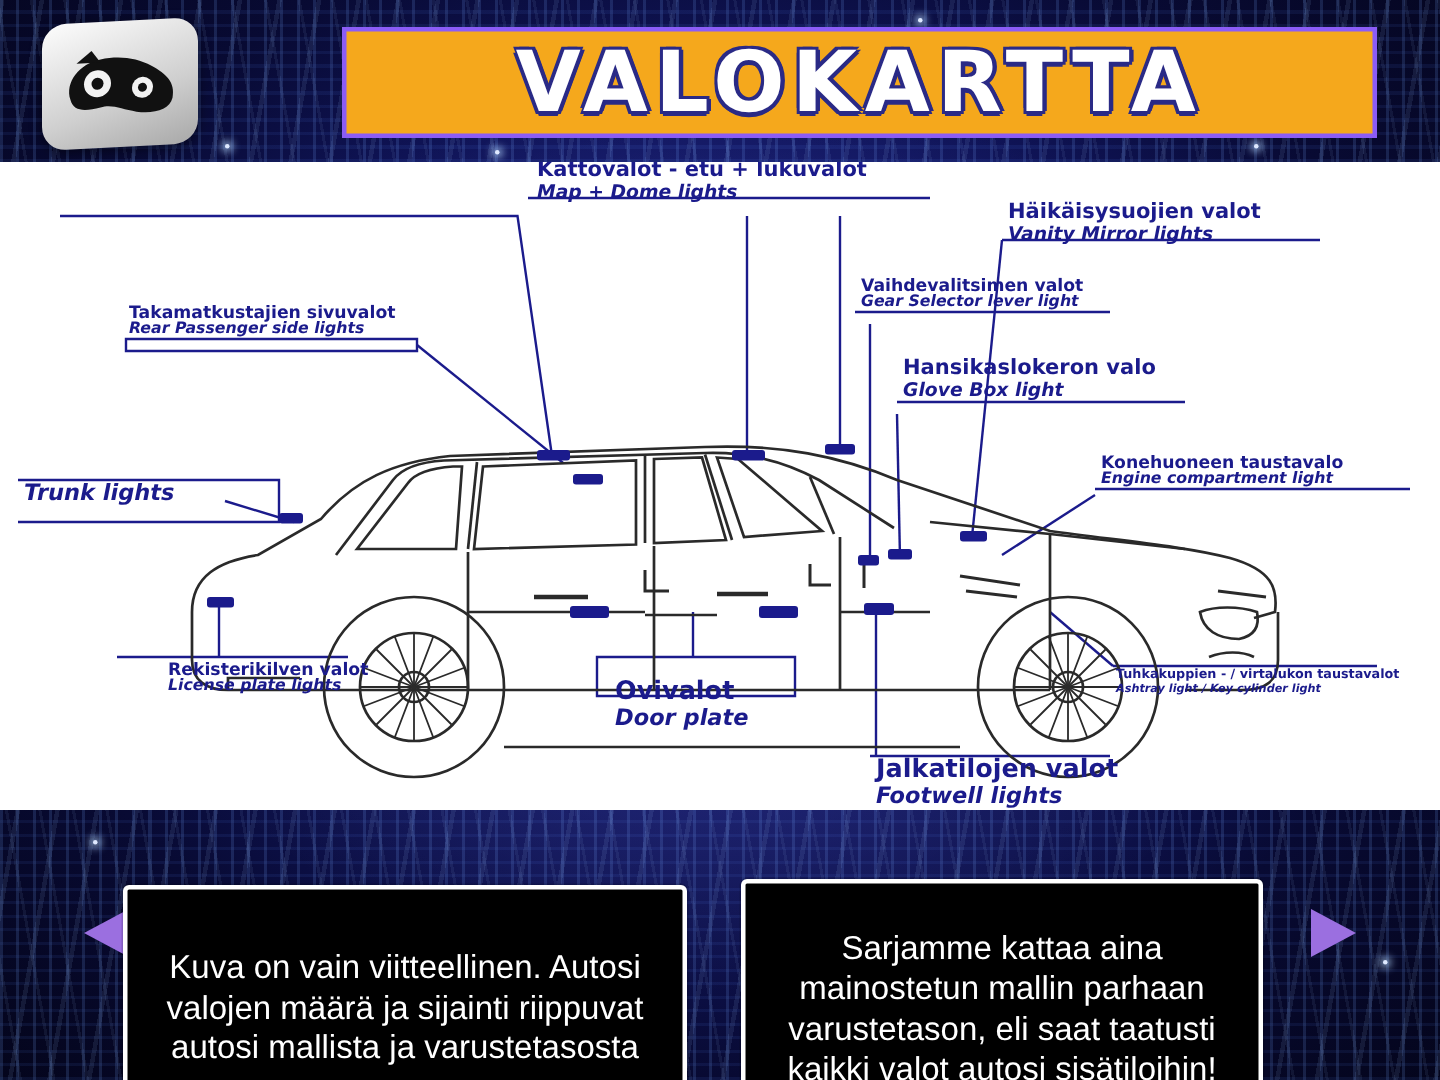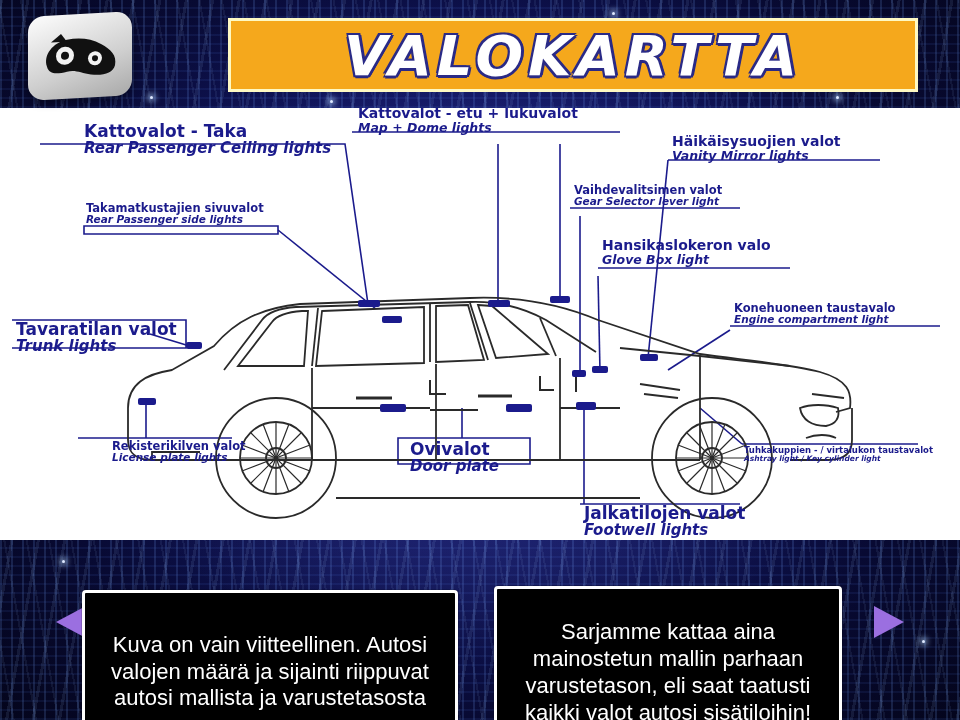--- a/index.html
+++ b/index.html
@@ -57,22 +57,22 @@
     transform: skewY(-3deg);
     box-shadow: 0 2px 8px rgba(0,0,0,.5);
     display: flex; align-items: center; justify-content: center;
   }
   .logo svg { display:block; }
 
   .title-bar {
     position: absolute; left: 228px; top: 18px;
     width: 690px; height: 74px;
     background: #f5a81c;
-    border: 3px solid #fef9c3;
-    display: flex; align-items: center; justify-content: center; font-style: italic;
+    border: 3px solid #8b5cf6;
+    display: flex; align-items: center; justify-content: center;
   }
   .title-bar .title {
     font-family: "DejaVu Sans", sans-serif;
     font-weight: bold;
     font-size: 56px;
     letter-spacing: 5px;
     color: #ffffff;
     text-shadow:
       -2px -2px 0 #2a2a86, 2px -2px 0 #2a2a86,
       -2px  2px 0 #2a2a86, 2px  2px 0 #2a2a86,
@@ -276,24 +276,20 @@
       <rect x="506" y="296" width="26" height="8" rx="2"></rect>
       <rect x="576" y="294" width="20" height="8" rx="2"></rect>
       <rect x="138" y="290" width="18" height="7" rx="2"></rect>
       <rect x="640" y="246" width="18" height="7" rx="2"></rect>
       <rect x="592" y="258" width="16" height="7" rx="2"></rect>
       <rect x="572" y="262" width="14" height="7" rx="2"></rect>
       <rect x="186" y="234" width="16" height="7" rx="2"></rect>
     </g>
   </svg>
 
-  <div class="lbl sz-lg" style="left:84px; top:14px;">
-    <span class="fi">Kattovalot - Taka</span>
-    <span class="en">Rear Passenger Ceiling lights</span>
-  </div>
 
   <div class="lbl sz-md" style="left:358px; top:-2px;">
     <span class="fi">Kattovalot - etu + lukuvalot</span>
     <span class="en">Map + Dome lights</span>
   </div>
 
   <div class="lbl sz-md" style="left:672px; top:26px;">
     <span class="fi">Häikäisysuojien valot</span>
     <span class="en">Vanity Mirror lights</span>
   </div>
@@ -307,35 +303,34 @@
     <span class="fi">Takamatkustajien sivuvalot</span>
     <span class="en">Rear Passenger side lights</span>
   </div>
 
   <div class="lbl sz-md" style="left:602px; top:130px;">
     <span class="fi">Hansikaslokeron valo</span>
     <span class="en">Glove Box light</span>
   </div>
 
   <div class="lbl sz-lg" style="left:16px; top:212px;">
-    <span class="fi">Tavaratilan valot</span>
     <span class="en">Trunk lights</span>
   </div>
 
   <div class="lbl sz-sm" style="left:734px; top:194px;">
     <span class="fi">Konehuoneen taustavalo</span>
     <span class="en">Engine compartment light</span>
   </div>
 
   <div class="lbl sz-sm" style="left:80px; top:332px;margin-left:32px;">
     <span class="fi">Rekisterikilven valot</span>
     <span class="en">License plate lights</span>
   </div>
 
-  <div class="lbl sz-lg" style="left:410px; top:332px;">
+  <div class="lbl sz-lg" style="left:410px; top:344px;">
     <span class="fi">Ovivalot</span>
     <span class="en">Door plate</span>
   </div>
 
   <div class="lbl sz-xs" style="left:744px; top:338px;">
     <span class="fi">Tuhkakuppien - / virtalukon taustavalot</span>
     <span class="en">Ashtray light / Key cylinder light</span>
   </div>
 
   <div class="lbl sz-lg" style="left:584px; top:396px;">

